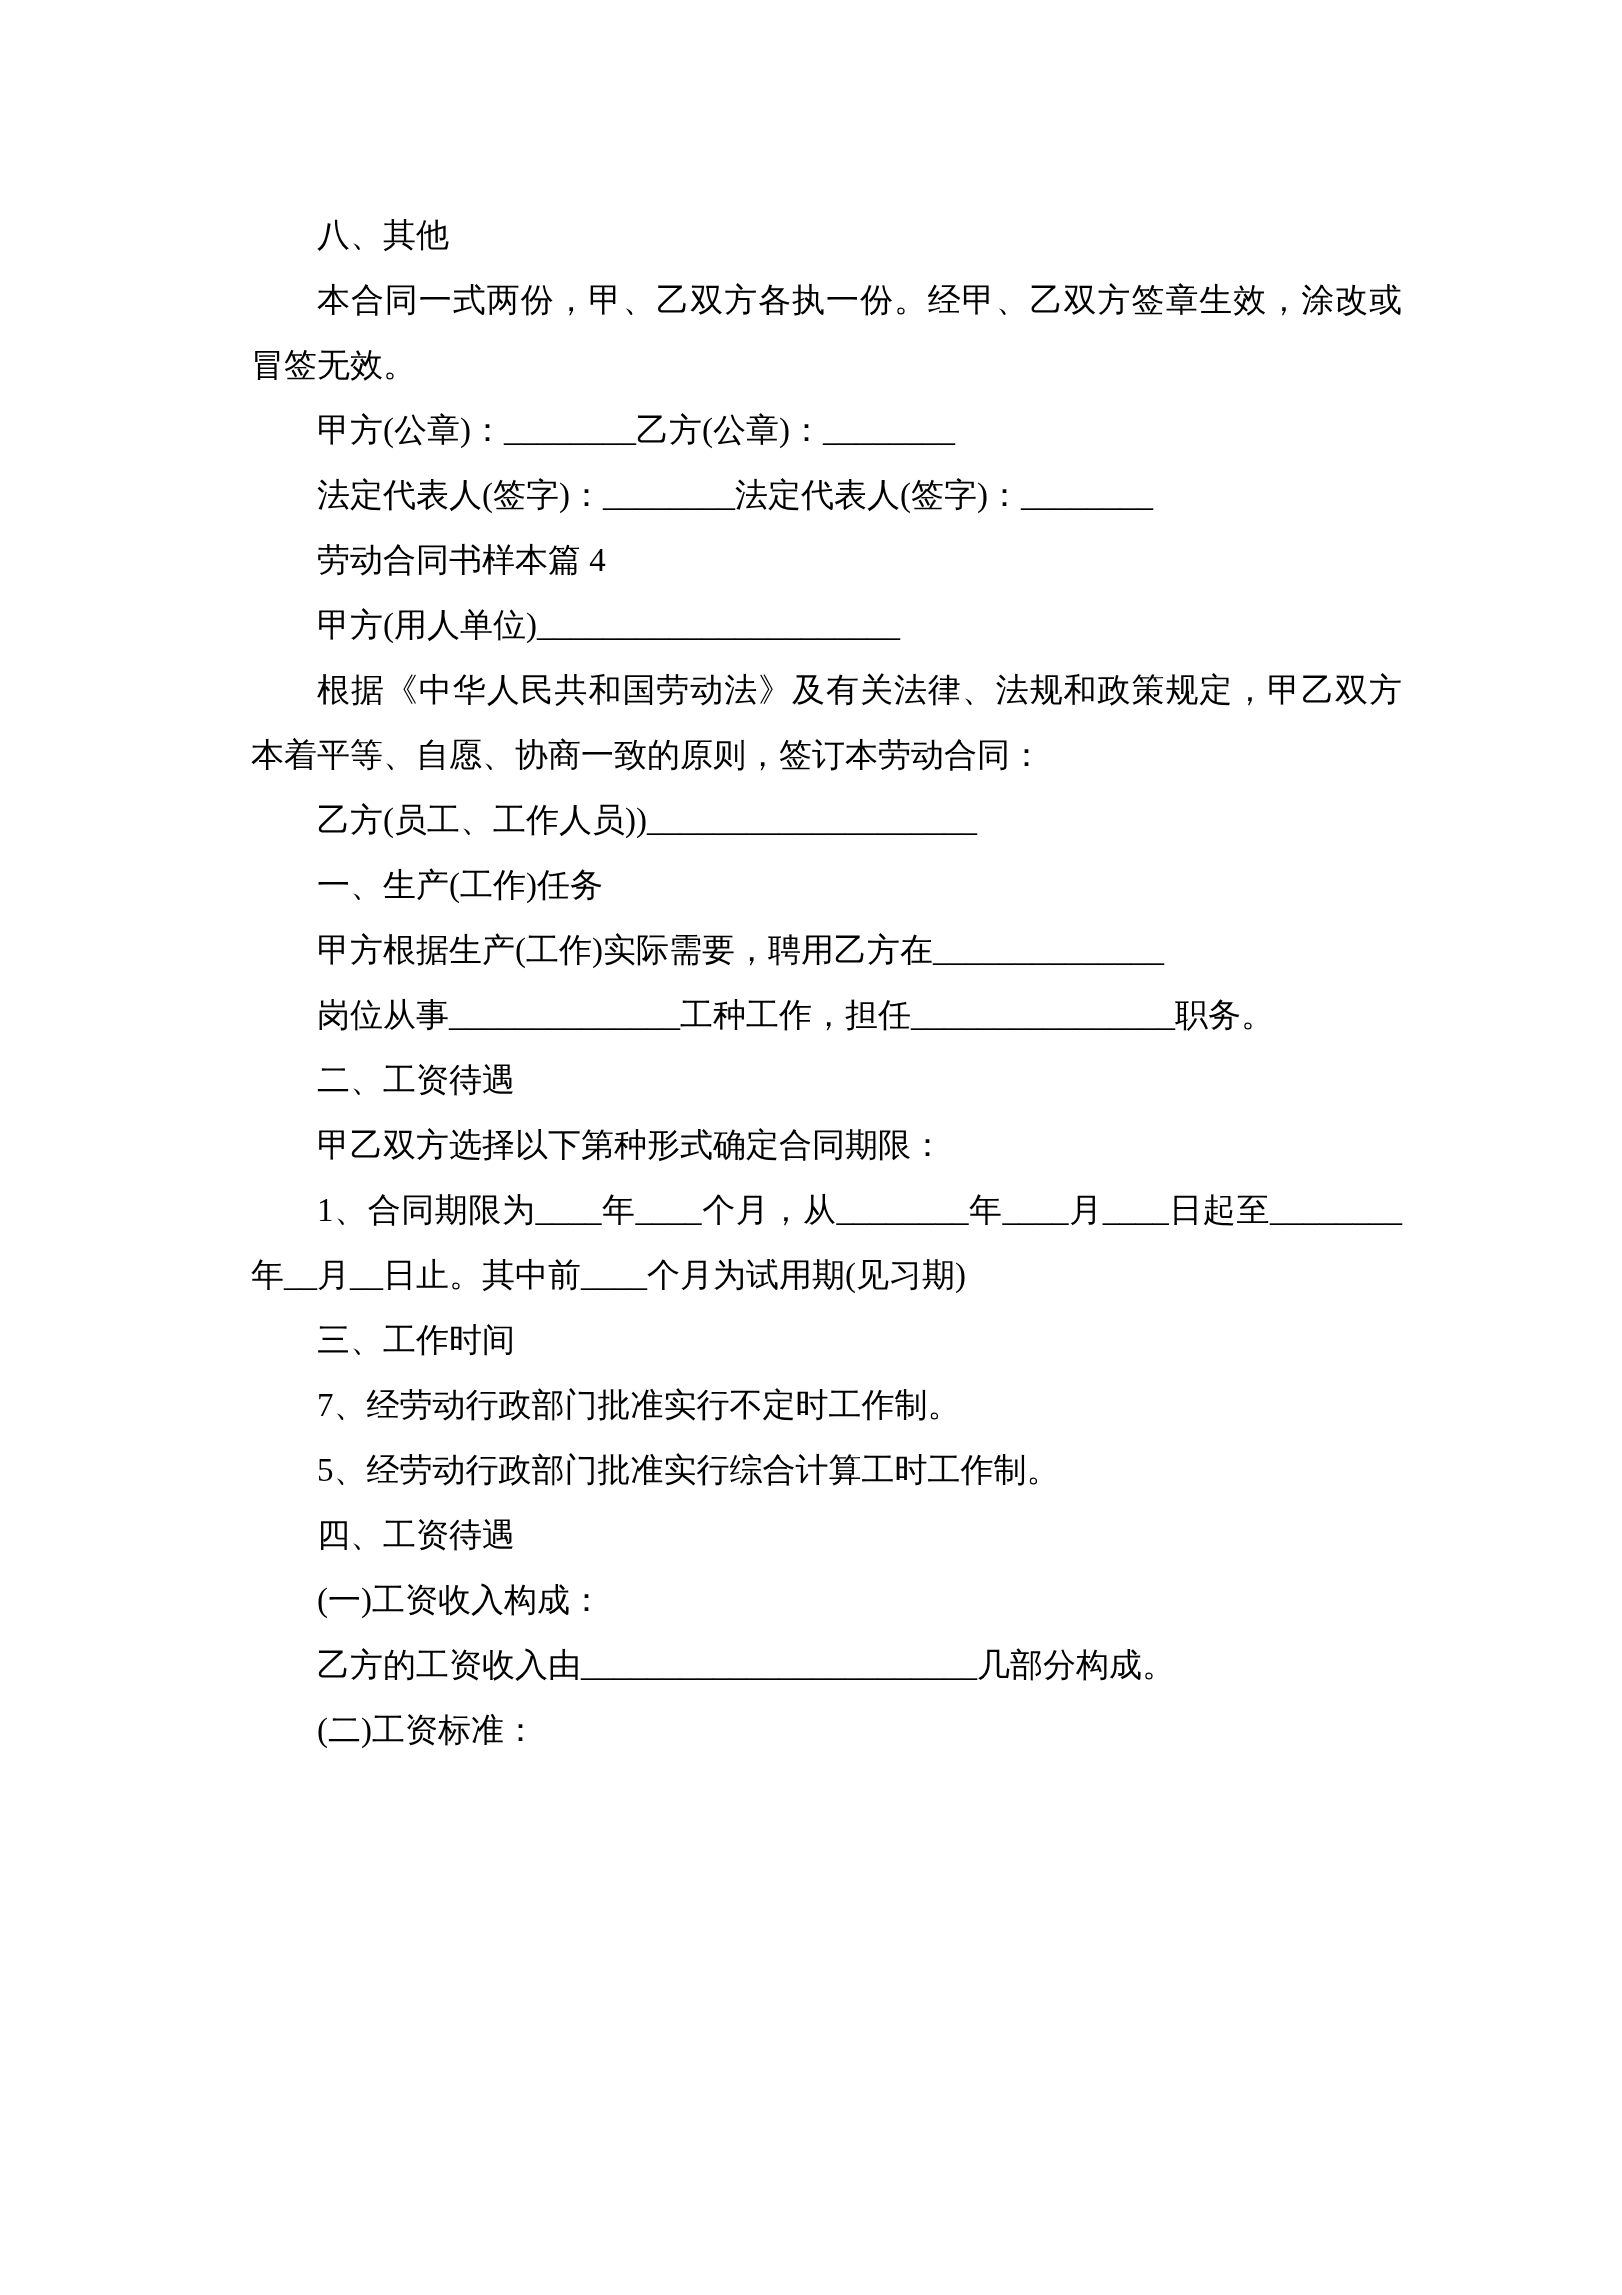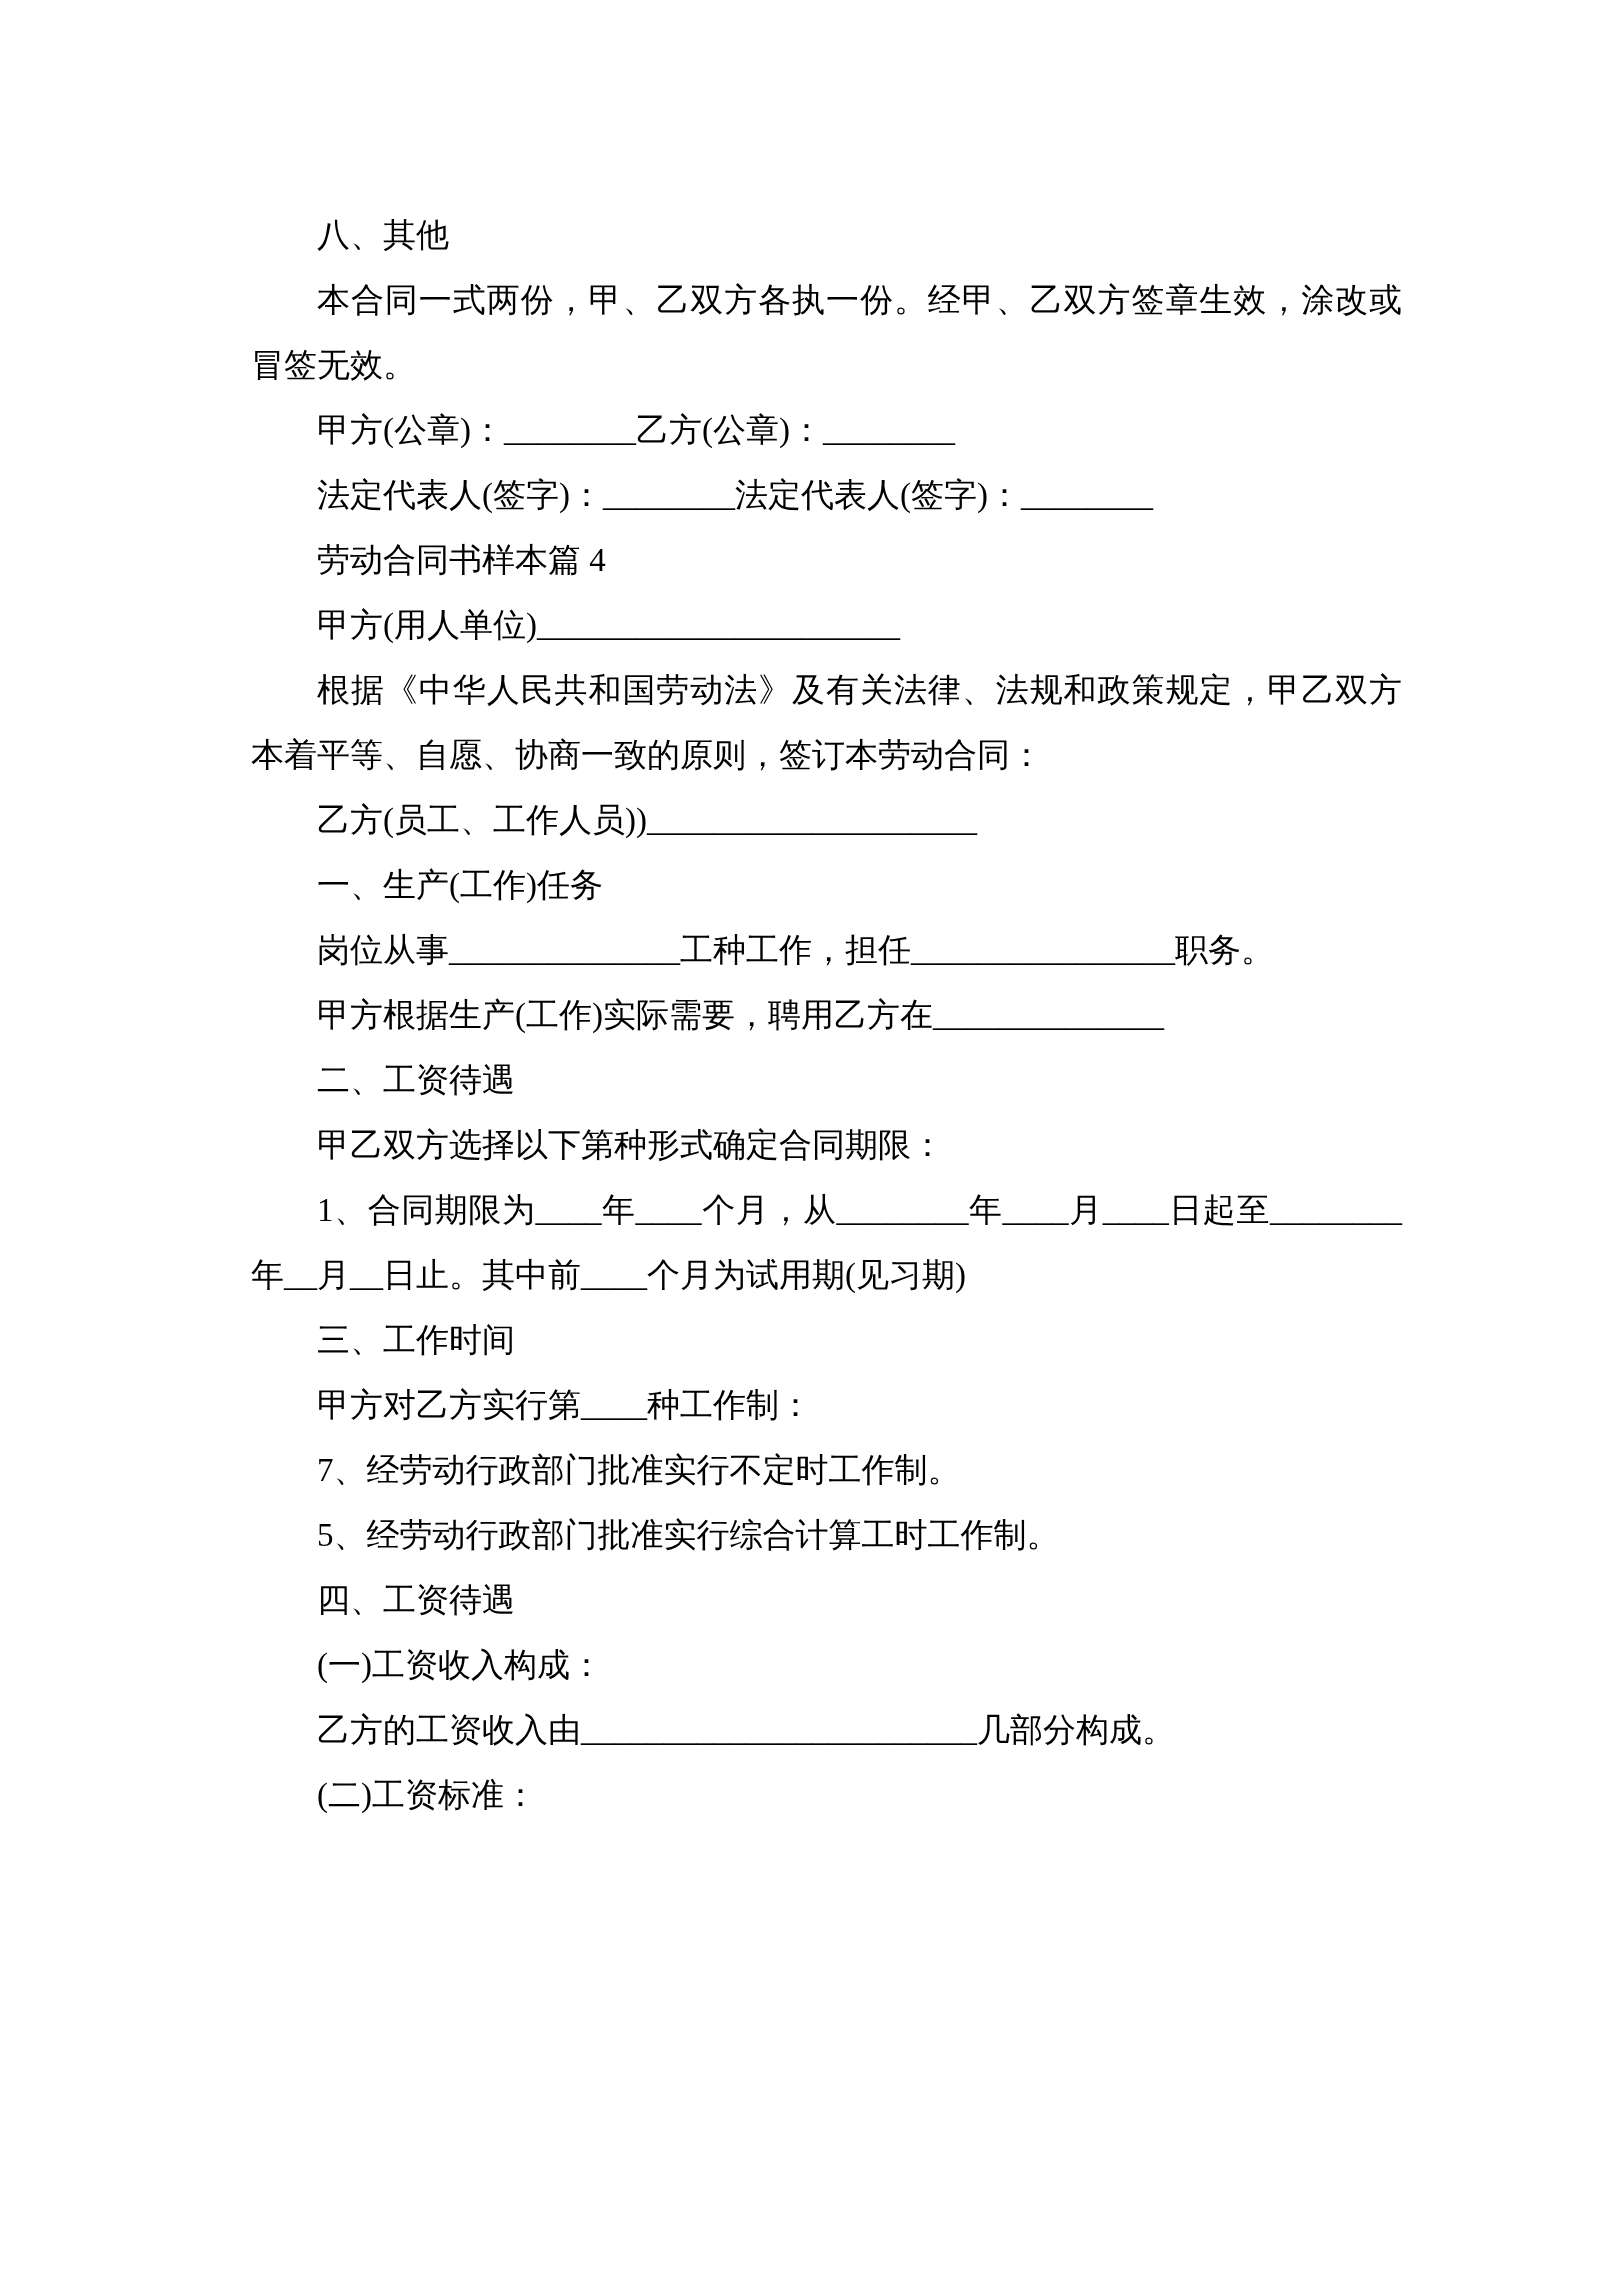--- a/index.html
+++ b/index.html
@@ -43,27 +43,26 @@
 
   <p class="doc-line">八、其他</p>
       <p class="doc-line">本合同一式两份，甲、乙双方各执一份。经甲、乙双方签章生效，涂改或冒签无效。</p>
       <p class="doc-line">甲方(公章)：________乙方(公章)：________</p>
       <p class="doc-line">法定代表人(签字)：________法定代表人(签字)：________</p>
       <p class="doc-line">劳动合同书样本篇 4</p>
       <p class="doc-line">甲方(用人单位)______________________</p>
       <p class="doc-line">根据《中华人民共和国劳动法》及有关法律、法规和政策规定，甲乙双方本着平等、自愿、协商一致的原则，签订本劳动合同：</p>
       <p class="doc-line">乙方(员工、工作人员))____________________</p>
       <p class="doc-line">一、生产(工作)任务</p>
+      <p class="doc-line">甲方根据生产(工作)实际需要，聘用乙方在______________</p>
       <p class="doc-line">岗位从事______________工种工作，担任________________职务。</p>
-      <p class="doc-line">甲方根据生产(工作)实际需要，聘用乙方在______________</p>
       <p class="doc-line">二、工资待遇</p>
       <p class="doc-line">甲乙双方选择以下第种形式确定合同期限：</p>
       <p class="doc-line">1、合同期限为____年____个月，从________年____月____日起至________年__月__日止。其中前____个月为试用期(见习期)</p>
       <p class="doc-line">三、工作时间</p>
-      <p class="doc-line">甲方对乙方实行第____种工作制：</p>
       <p class="doc-line">7、经劳动行政部门批准实行不定时工作制。</p>
       <p class="doc-line">5、经劳动行政部门批准实行综合计算工时工作制。</p>
       <p class="doc-line">四、工资待遇</p>
       <p class="doc-line">(一)工资收入构成：</p>
       <p class="doc-line">乙方的工资收入由________________________几部分构成。</p>
       <p class="doc-line">(二)工资标准：</p>
     </div>
 </div>
 
 

